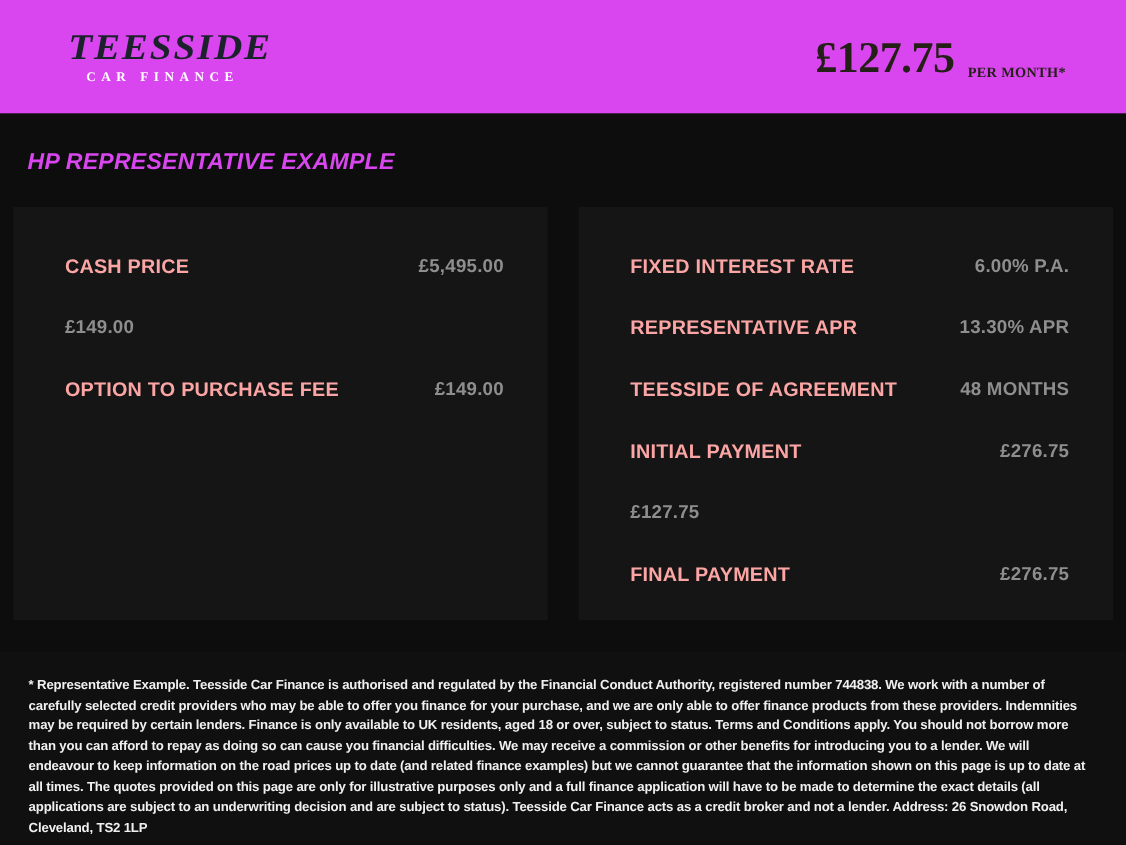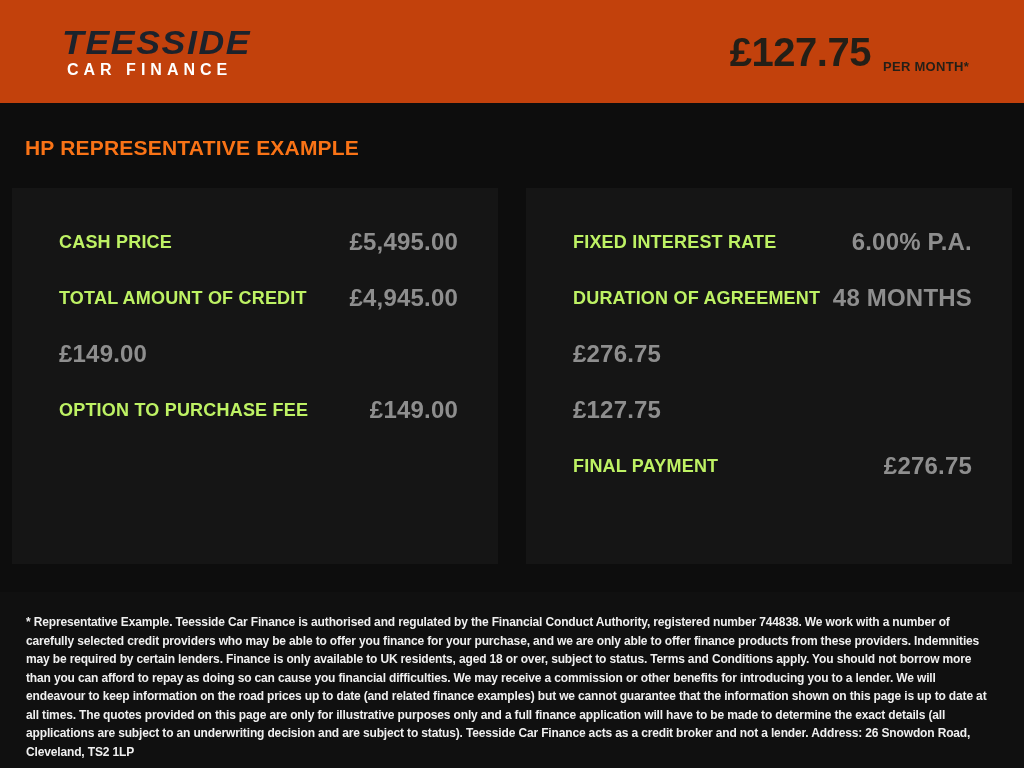--- a/index.html
+++ b/index.html
@@ -9,41 +9,42 @@
     height: 768px;
     background: #0d0d0d;
     font-family: "Liberation Sans", sans-serif;
     overflow: hidden;
   }
   .page { width: 1024px; height: 768px; display: flex; flex-direction: column; }
 
   
   .topbar {
     height: 103px;
-    background: #c2410c;
+    background: #d946ef;
     display: flex;
     align-items: center;
     justify-content: space-between;
     padding: 0 55px 0 62px;
     flex: 0 0 auto;
+    font-family: Liberation Serif, serif;
   }
   .logo { display: inline-block; text-align: center; }
   .logo-main {
     font-size: 33px;
     font-weight: 800;
     font-style: italic;
     letter-spacing: 1.5px;
     color: #1c222b;
     line-height: 1;
     transform: scaleX(1.08);
     transform-origin: left center;
     white-space: nowrap;
   }
   .logo-sub {
-    font-size: 16px;
+    font-size: 12px;
     font-weight: 700;
     letter-spacing: 5px;
     color: #ffffff;
     margin-top: 3px;
     line-height: 1;
   }
   .price-wrap { display: flex; align-items: center; }
   .price-amount {
     font-size: 40px;
     font-weight: 800;
@@ -60,49 +61,50 @@
     letter-spacing: 0.3px;
   }
 
   
   .main { flex: 1 1 auto; padding: 0 12px; }
   .page-title {
     margin: 0;
     padding: 33px 0 0 13px;
     font-size: 21px;
     font-weight: 700;
-    color: #f97316;
+    color: #d946ef;
     letter-spacing: 0.2px;
+    font-style: italic;
   }
   .panels { display: flex; gap: 28px; margin-top: 28px; }
   .panel {
     flex: 1 1 0;
     background: #151515;
     height: 376px;
     padding: 26px 40px 14px 47px;
     display: flex;
     flex-direction: column;
   }
   .row {
     height: 56px;
     display: flex;
     justify-content: space-between;
     align-items: center;
   }
   .row-label {
-    color: #bef264;
+    color: #fca5a5;
     font-weight: 700;
     font-size: 18px;
     letter-spacing: 0.2px;
     white-space: nowrap;
   }
   .row-value {
     color: #8e8e8e;
     font-weight: 700;
-    font-size: 24px;
+    font-size: 17px;
     letter-spacing: 0.2px;
     white-space: nowrap;
     text-align: right;
   }
 
   
   .footer {
     flex: 0 0 auto;
     height: 176px;
     margin-top: 26px;
@@ -138,42 +140,43 @@
     <h1 class="page-title">HP REPRESENTATIVE EXAMPLE</h1>
 
     <div class="panels">
 
       <section class="panel">
         <div class="row">
           <span class="row-label">CASH PRICE</span>
           <span class="row-value">£5,495.00</span>
         </div>
         <div class="row">
-          <span class="row-label">TOTAL AMOUNT OF CREDIT</span>
-          <span class="row-value">£4,945.00</span>
-        </div>
-        <div class="row">
           <span class="row-value">£149.00</span>
         </div>
         <div class="row">
           <span class="row-label">OPTION TO PURCHASE FEE</span>
           <span class="row-value">£149.00</span>
         </div>
       </section>
 
       <section class="panel">
         <div class="row">
           <span class="row-label">FIXED INTEREST RATE</span>
           <span class="row-value">6.00% P.A.</span>
         </div>
         <div class="row">
-          <span class="row-label">DURATION OF AGREEMENT</span>
+          <span class="row-label">REPRESENTATIVE APR</span>
+          <span class="row-value">13.30% APR</span>
+        </div>
+        <div class="row">
+          <span class="row-label">TEESSIDE OF AGREEMENT</span>
           <span class="row-value">48 MONTHS</span>
         </div>
         <div class="row">
+          <span class="row-label">INITIAL PAYMENT</span>
           <span class="row-value">£276.75</span>
         </div>
         <div class="row">
           <span class="row-value">£127.75</span>
         </div>
         <div class="row">
           <span class="row-label">FINAL PAYMENT</span>
           <span class="row-value">£276.75</span>
         </div>
       </section>

